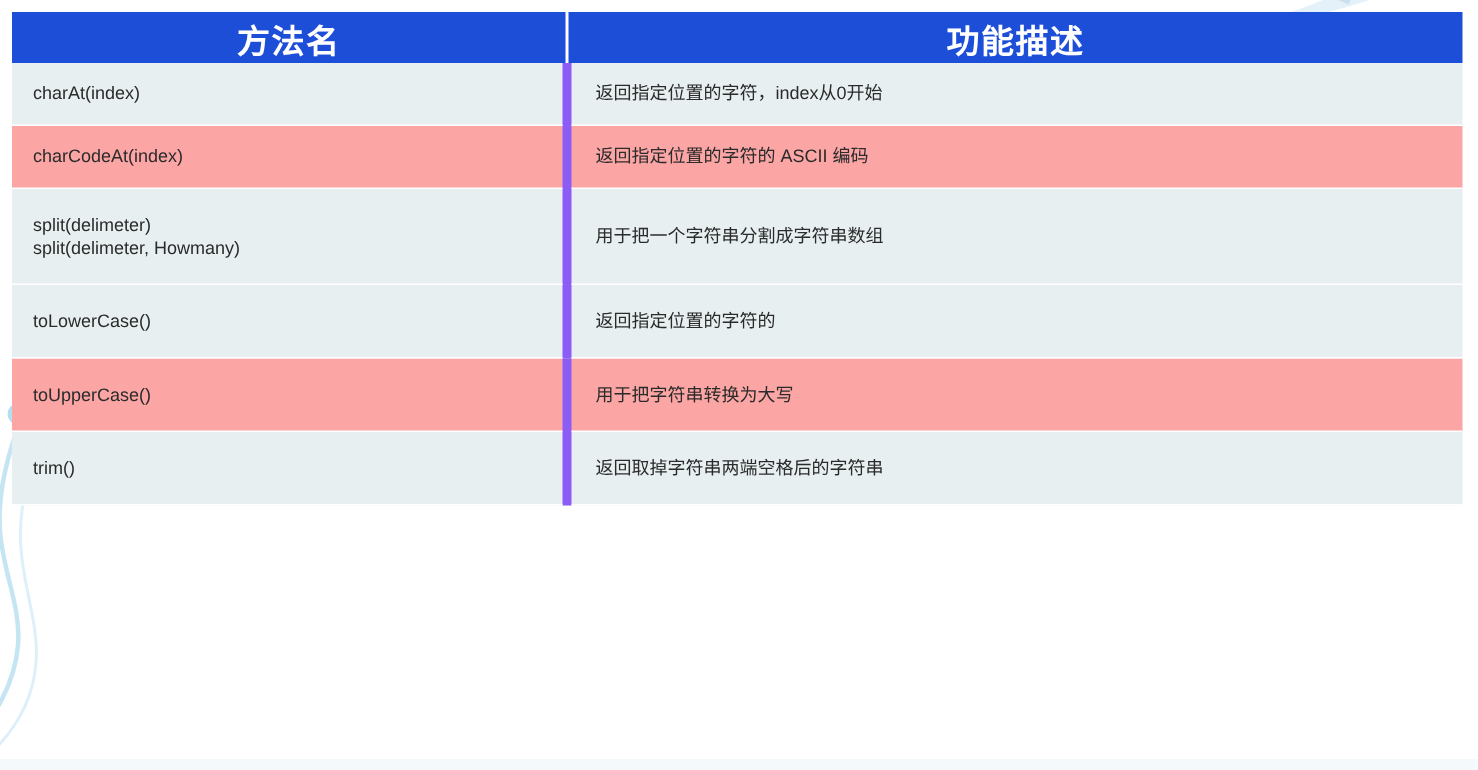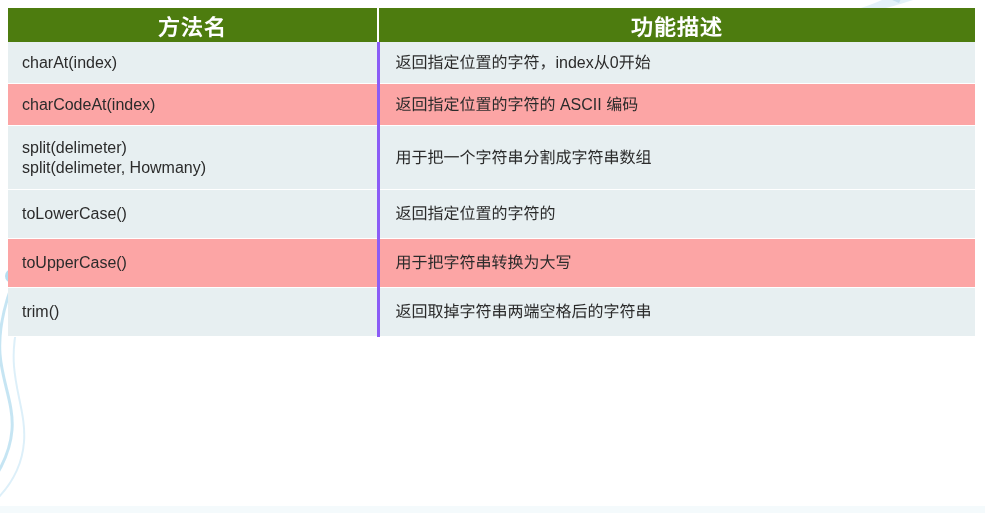--- a/index.html
+++ b/index.html
@@ -55,46 +55,46 @@
   table.js-table {
     border-collapse: collapse;
     width: 967px;
     table-layout: fixed;
   }
   table.js-table col.c-method { width: 370px; }
   table.js-table col.c-desc   { width: 597px; }
 
   
   thead th {
-    background: #4d7c0f;
+    background: #1d4ed8;
     color: #ffffff;
     font-size: 22px;
     font-weight: bold;
     height: 34px;
     padding: 0;
     text-align: center;
     vertical-align: middle;
     letter-spacing: 1px;
   }
   thead th.th-method {
     border-right: 2px solid #ffffff;
   }
 
   
   tbody td {
     padding: 0 0 0 14px;
-    font-size: 16px;
+    font-size: 12px;
     color: #2b2b2b;
     vertical-align: middle;
     line-height: 1.22;
     border-bottom: 1px solid #ffffff;
   }
   tbody td.c-d {
     padding-left: 16px;
-    border-left: 3px solid #8b5cf6;
+    border-left: 6px solid #8b5cf6;
   }
   tbody tr.odd  td { background: #e7eff1; }
   tbody tr.even td { background: #fca5a5; }
 
   tbody tr.h-single td { height: 41px; }
   tbody tr.h-double td { height: 63px; }
   tbody tr.h-tall   td { height: 48px; }
 
   .sig-line { display: block; white-space: nowrap; }
 </style>

